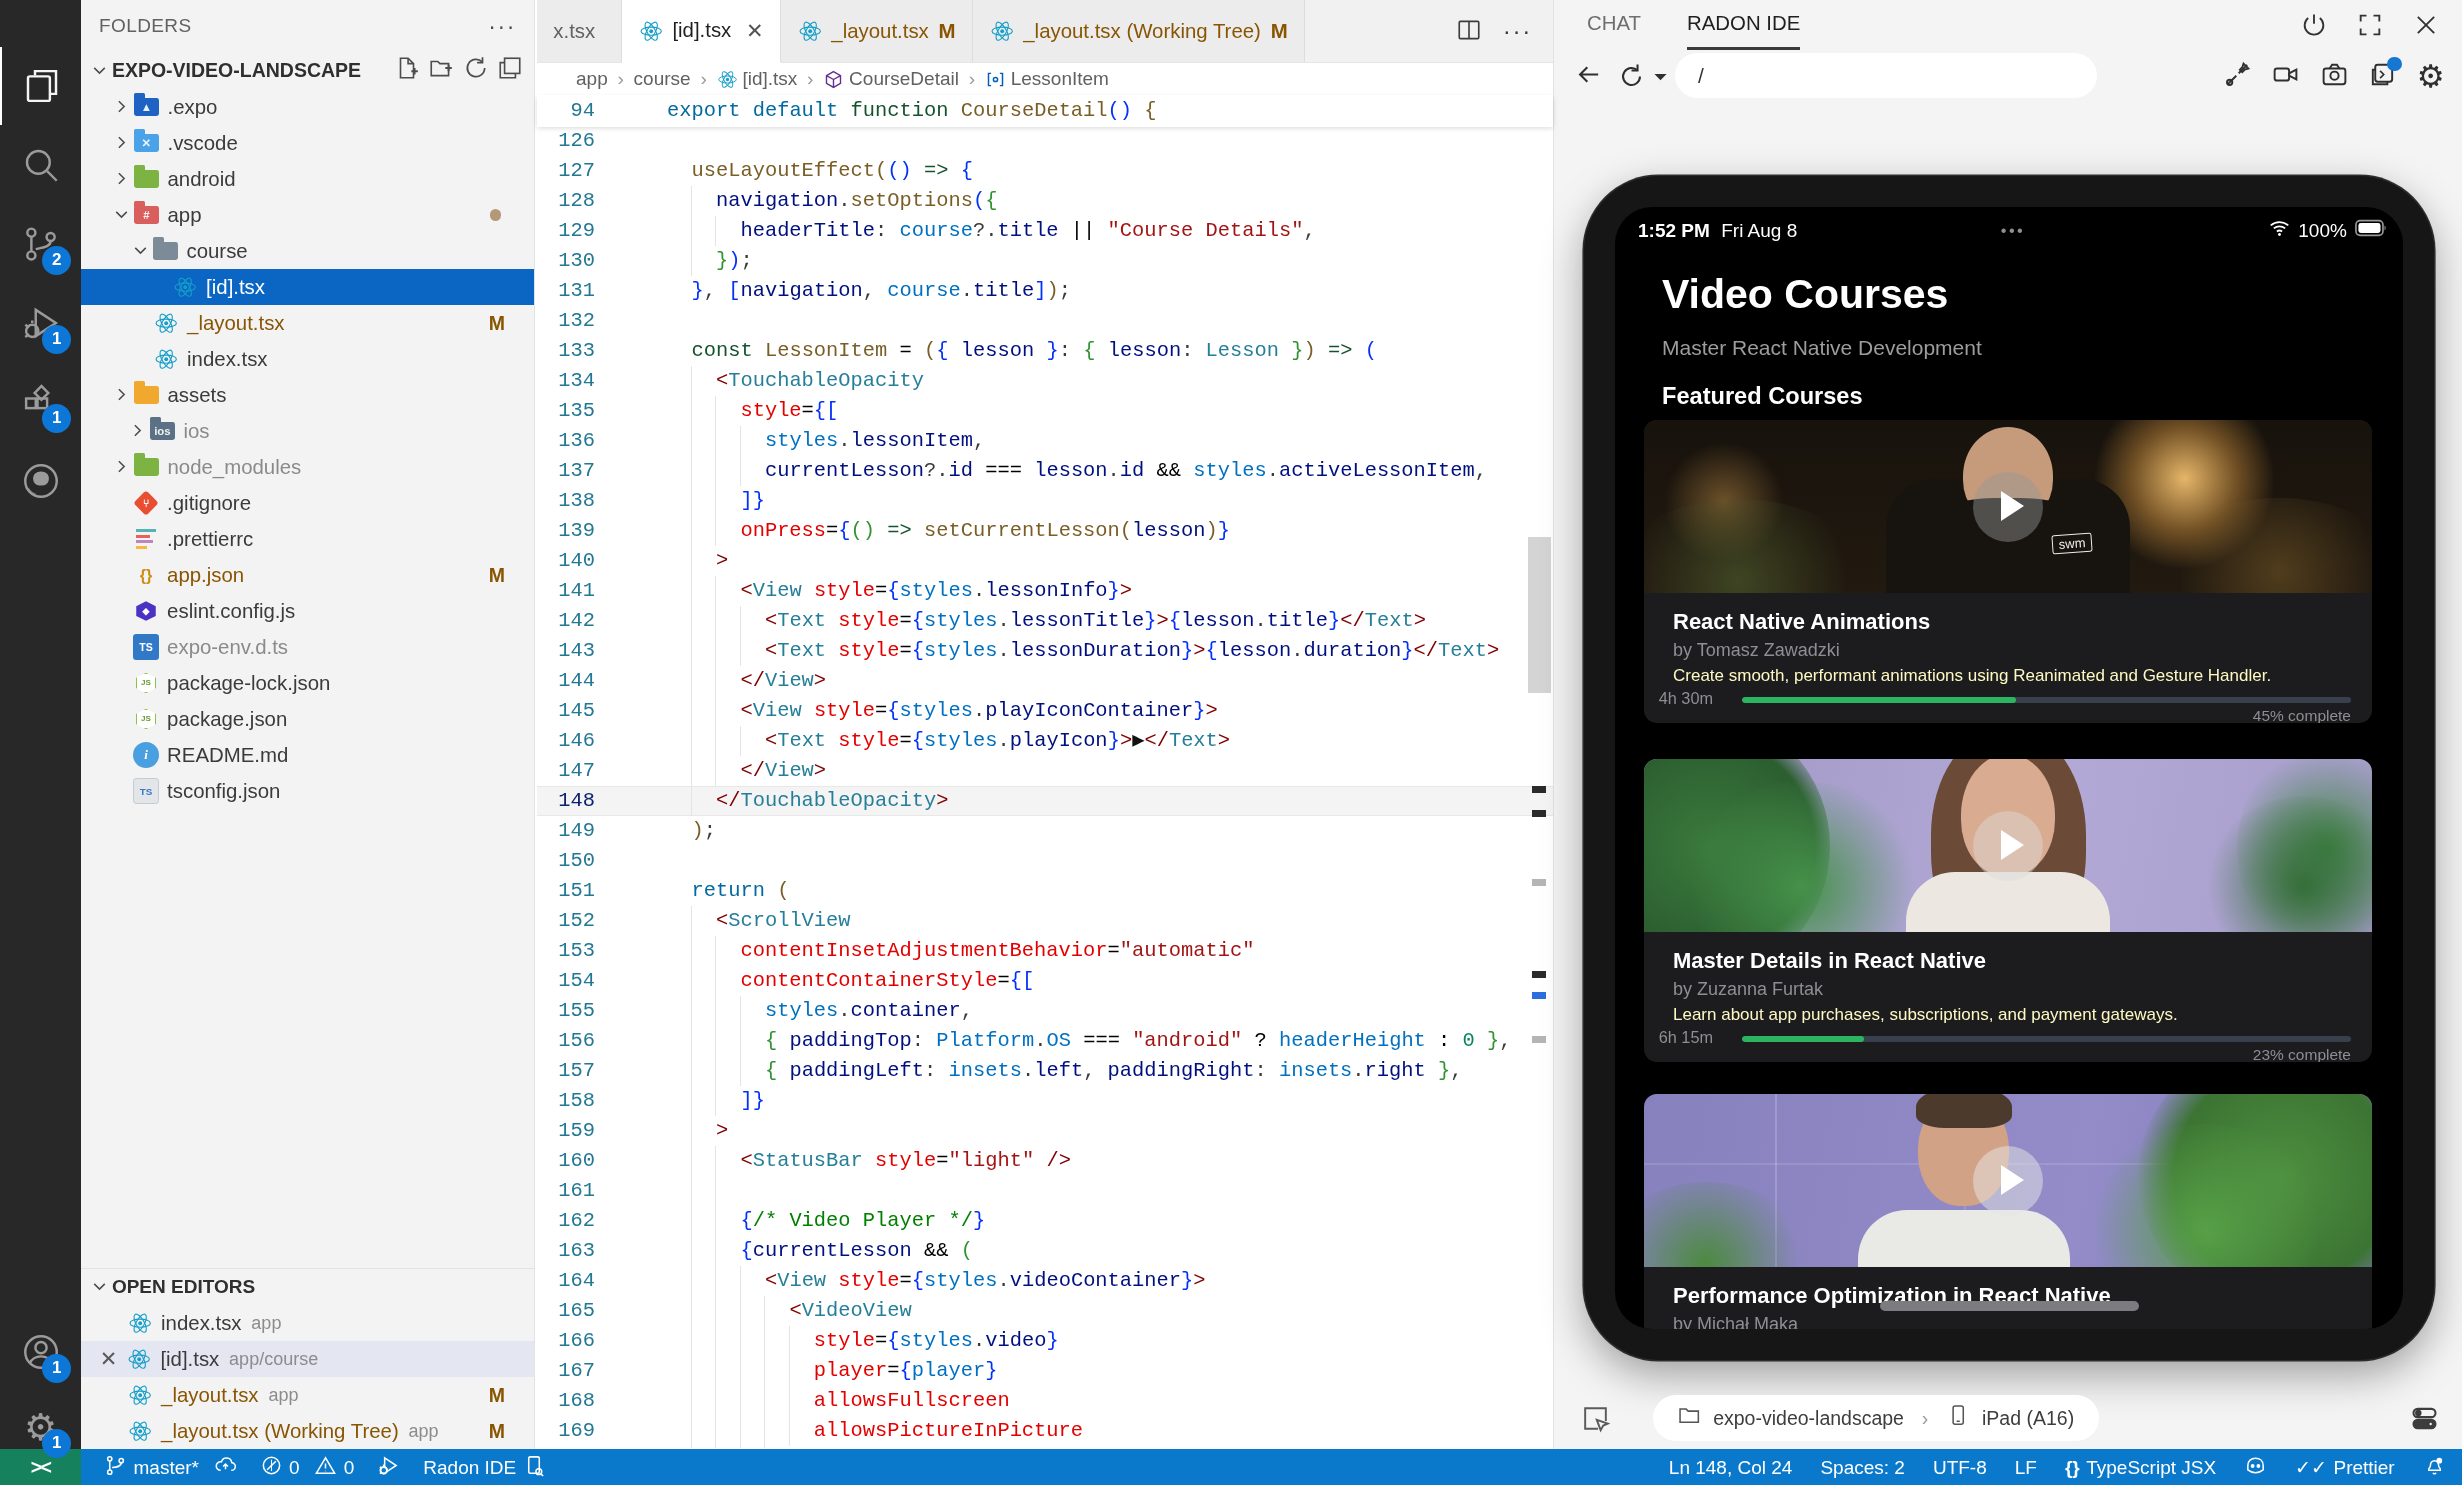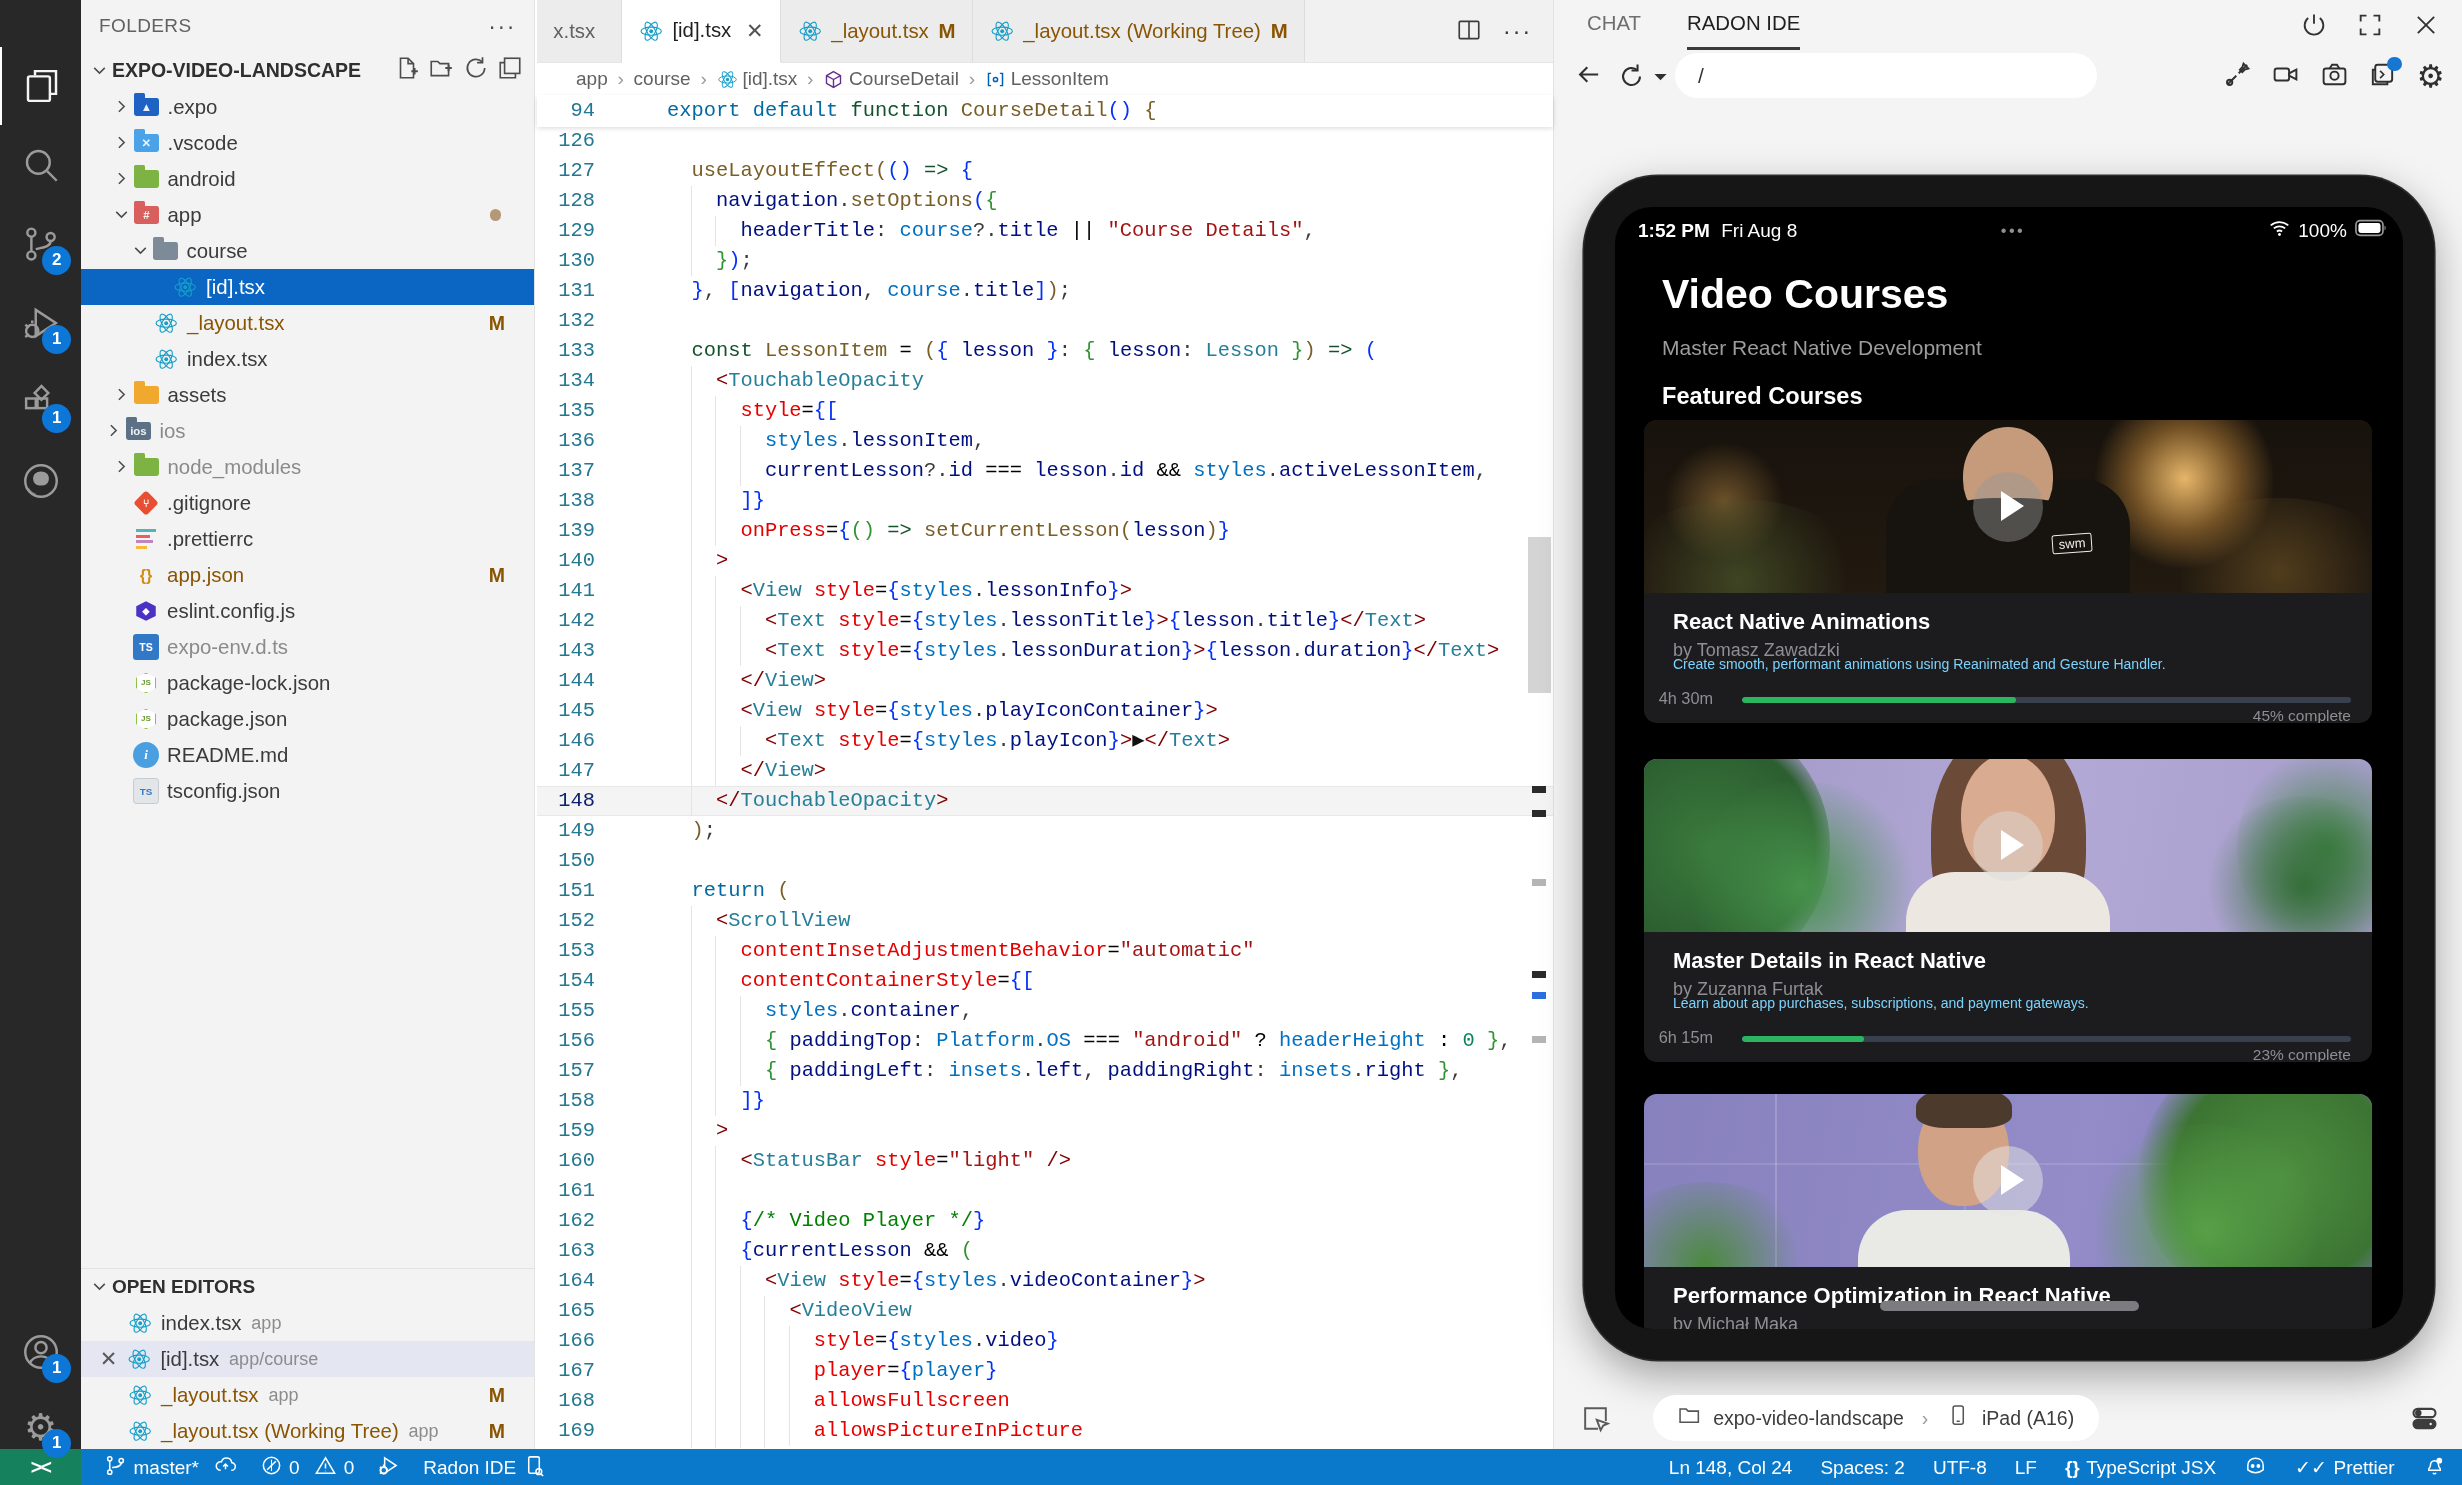--- a/index.html
+++ b/index.html
@@ -93,21 +93,21 @@
   .dstatus .mid{position:absolute;left:0;right:0;text-align:center;color:#8e8e93;letter-spacing:2.4px;font-size:16.3px}
   .dstatus .right{margin-left:auto;display:flex;align-items:center;gap:8.1px}
   .app-title{position:absolute;left:47px;top:64px;color:#fff;font-size:41px;font-weight:700}
   .app-sub{position:absolute;left:47px;top:129px;color:#9d9d9d;font-size:21px}
   .app-sec{position:absolute;left:47px;top:176px;color:#fff;font-size:23.6px;font-weight:700}
   .card{position:absolute;left:29px;width:728px;background:#1c1c1e;border-radius:13px;overflow:hidden}
   .thumb{position:relative;height:173px;overflow:hidden}
   .cinfo{position:relative;height:130px}
   .ctitle{position:absolute;left:29px;top:16.3px;color:#fff;font-size:22px;font-weight:700}
   .cby{position:absolute;left:29px;top:47px;color:#8e8e93;font-size:18px}
-  .cdesc{position:absolute;left:29px;top:63px;color:#7dd3fc;font-size:14px}
+  .cdesc{position:absolute;left:29px;top:73px;color:#fef9c3;font-size:17px}
   .cbar{position:absolute;left:98px;right:21px;top:104px;height:5.7px;border-radius:3.3px;background:#39404d;overflow:hidden}
   .cbar i{display:block;height:100%;background:#2bb560;border-radius:3.3px}
   .ctime{position:absolute;left:14.7px;top:96px;color:#8e8e93;font-size:16.3px}
   .cpct{position:absolute;right:21px;top:114px;color:#8e8e93;font-size:15.5px}
   .play{position:absolute;left:50%;top:50%;width:70px;height:70px;margin:-35px 0 0 -35px;border-radius:50%;background:rgba(150,150,150,.45)}
   .play::after{content:"";position:absolute;left:28px;top:19.5px;border-left:23px solid #fff;border-top:15.5px solid transparent;border-bottom:15.5px solid transparent}
   .blob{position:absolute;border-radius:50%}
   .person-head{position:absolute;border-radius:50% 50% 46% 46%}
   .person-body{position:absolute;border-radius:49px 49px 0 0}
   .swm{position:absolute;border:1.6px solid #eee;color:#eee;font-size:13px;padding:0.8px 5.7px;border-radius:2.4px;transform:rotate(-4deg)}
@@ -348,21 +348,21 @@
           <svg viewBox="0 0 24 24" fill="none" stroke="currentColor" stroke-width="1.8">
             <path d="M9 6l6 6-6 6"></path>
           </svg>
         </span>
         <span class="fi">
           <span class="fo" style="background:#f0a92e"></span>
         </span>
         <span class="lbl">assets</span>
         <span class="grow"></span>
       </div>
-      <div class="trow dim" style="padding-left:20px">
+      <div class="trow dim" style="padding-left:44px">
         <span class="chev">
           <svg viewBox="0 0 24 24" fill="none" stroke="currentColor" stroke-width="1.8">
             <path d="M9 6l6 6-6 6"></path>
           </svg>
         </span>
         <span class="fi">
           <span class="fo" style="background:#5c7185">ios</span>
         </span>
         <span class="lbl">ios</span>
         <span class="grow"></span>

